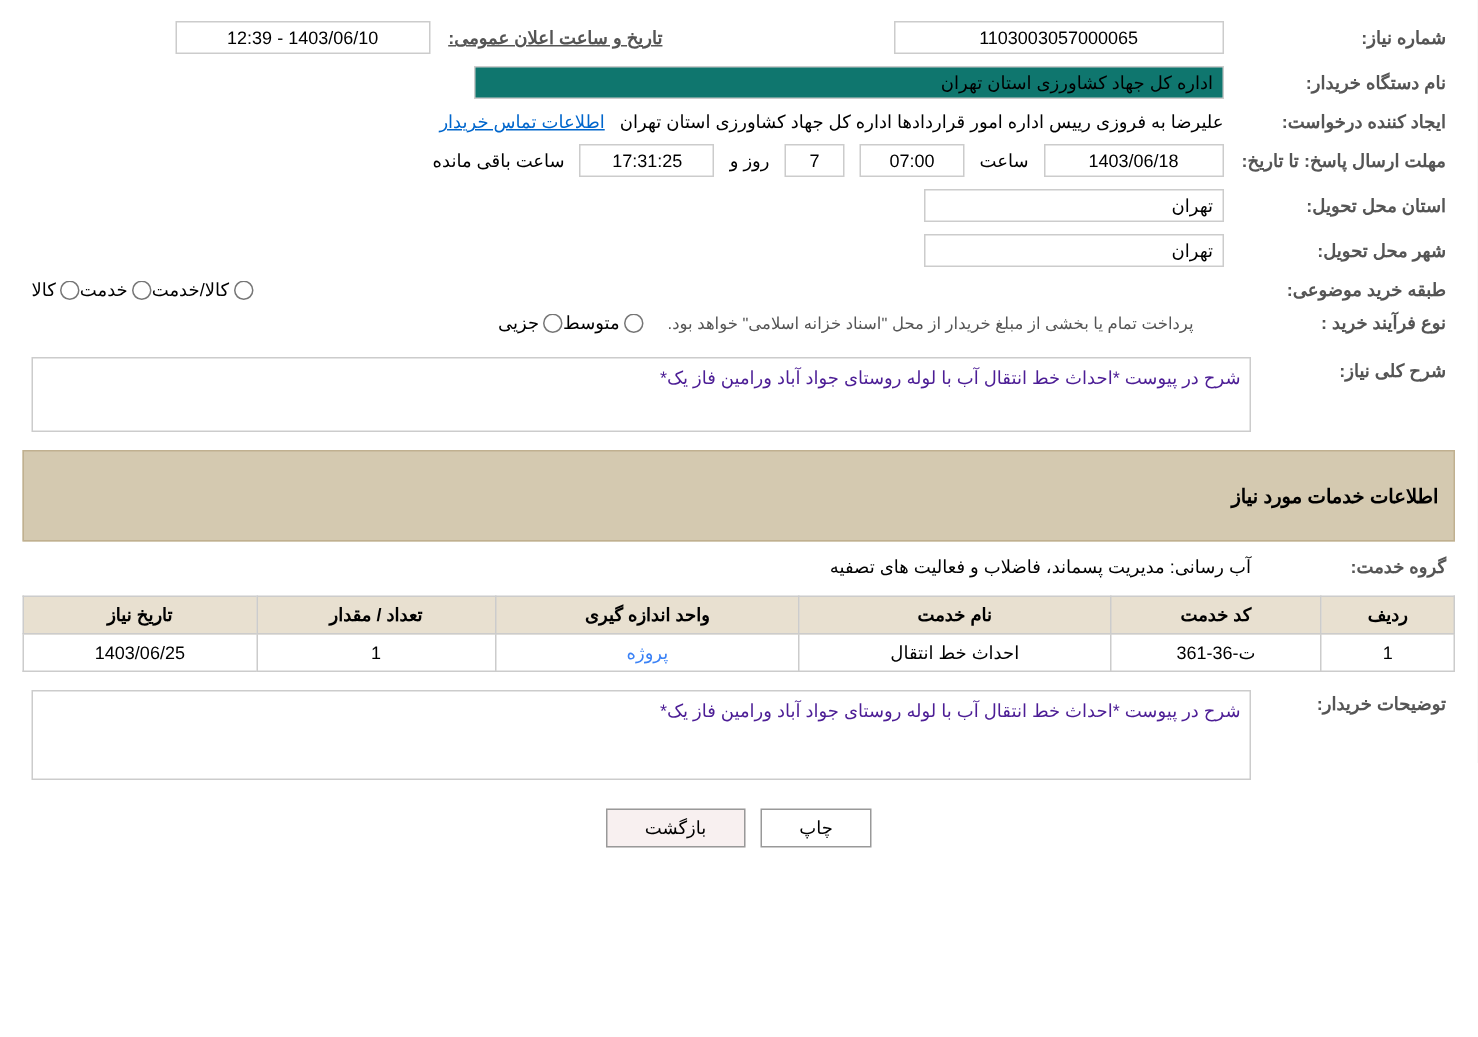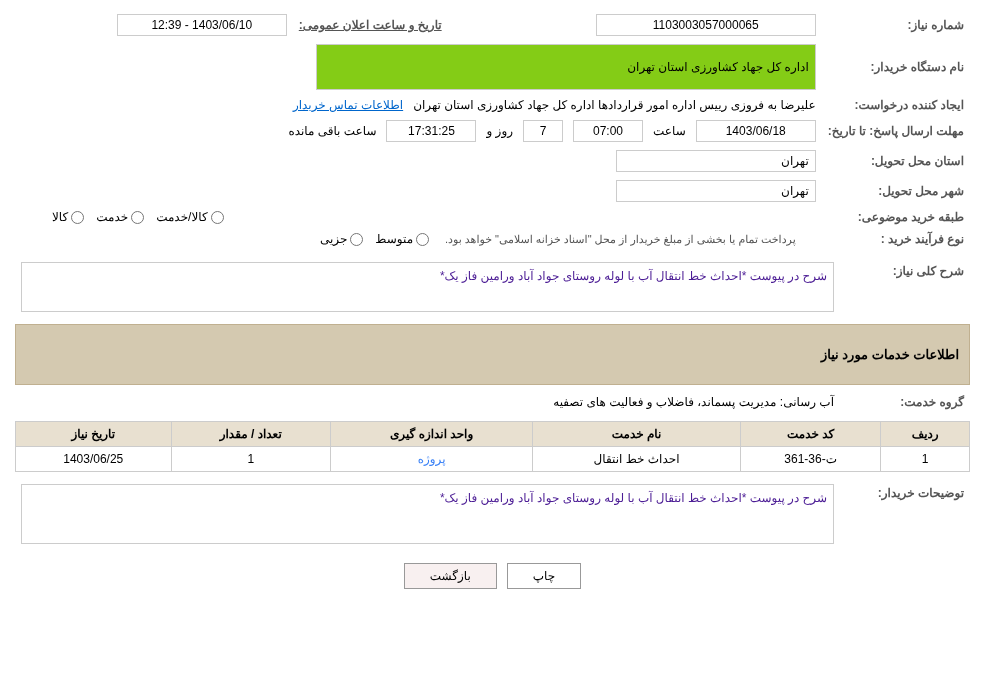--- a/index.html
+++ b/index.html
@@ -48,46 +48,44 @@
     .input-box {
       border: 1px solid #ccc;
       background: #fff;
       padding: 3px 6px;
       display: inline-block;
       min-width: 200px;
       text-align: right;
     }
     .input-box-wide {
       border: 1px solid #ccc;
-      background: #84cc16;
-      padding: 15px 6px;
+      background: #0f766e;
+      padding: 3px 6px;
       display: inline-block;
       width: 350px;
       text-align: right;
     }
     .link-blue {
       color: #0066cc;
       cursor: pointer;
       text-decoration: underline;
     }
     .section-title {
       background: #d4c9b0;
       padding: 22px 10px;
       font-weight: bold;
       font-size: 13px;
       margin: 8px 0 6px 0;
       text-align: right;
       border: 1px solid #c0b090;
     }
     .radio-group {
       display: flex;
-      gap: 12px;
       align-items: center;
       flex-direction: row-reverse;
-      margin-left: 31px;
     }
     .radio-item {
       display: flex;
       align-items: center;
       gap: 3px;
     }
     .radio-item input[type=radio] {
       margin: 0;
     }
     .textarea-green {

